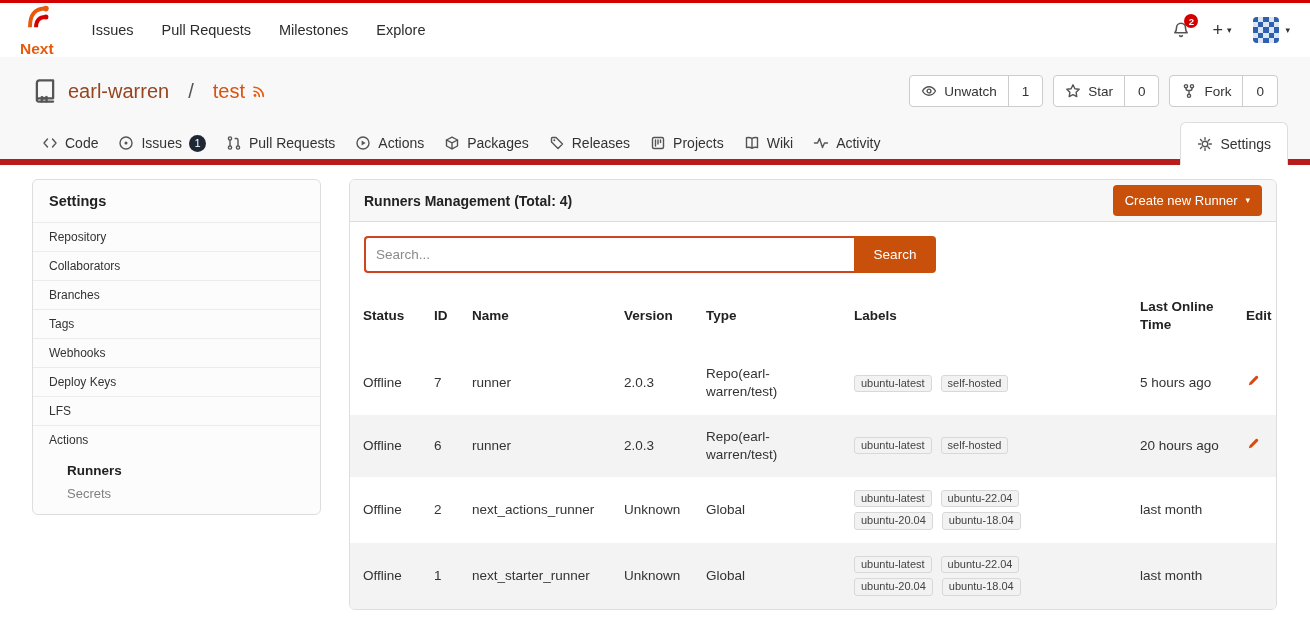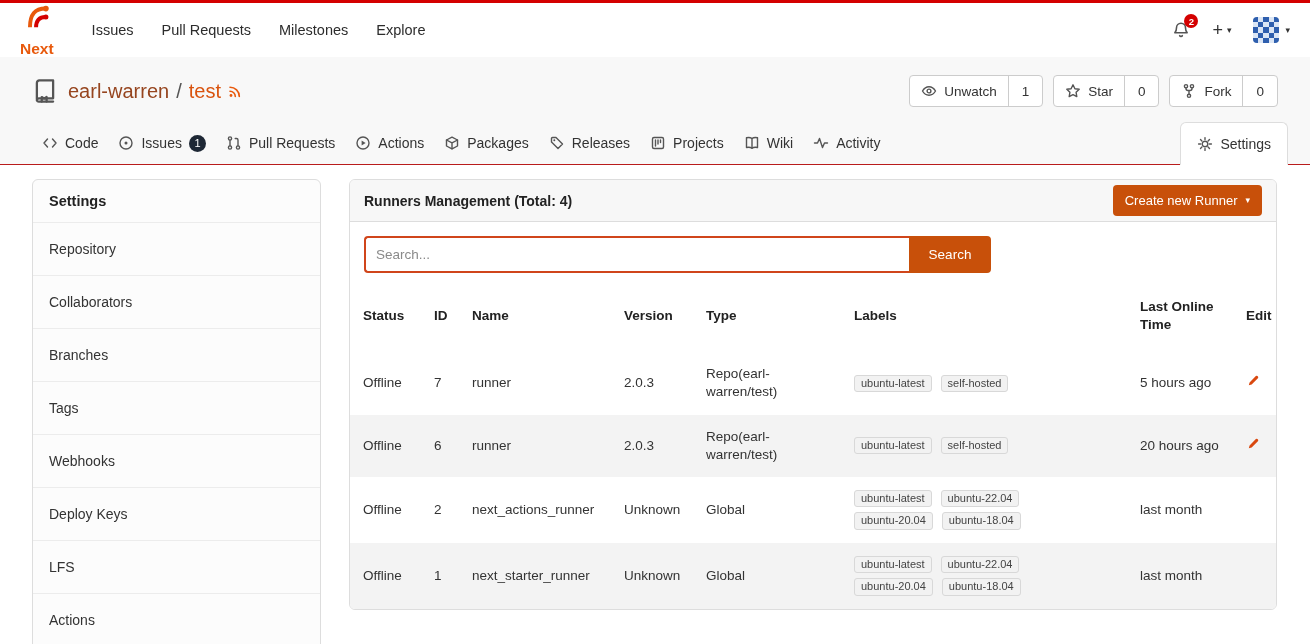--- a/index.html
+++ b/index.html
@@ -17,52 +17,52 @@
   .badge-dot { position:absolute; top:-7px; right:-8px; background:#d40000; color:#fff; font-size:9.5px; font-weight:bold; min-width:14px; height:14px; border-radius:999px; display:flex; align-items:center; justify-content:center; padding:0 3px; }
   .plus-btn { display:flex; align-items:center; gap:4px; font-size:18px; color:#333; cursor:pointer; }
   .caret { font-size:9px; color:#333; line-height:1; }
   .avatar-btn { display:flex; align-items:center; gap:6px; cursor:pointer; }
   .avatar { width:26px; height:26px; border-radius:4px; display:block; }
 
   
   .repo-header { background:#f8f8f8; padding-top:18px; }
   .repo-title-row { display:flex; align-items:center; margin:0 32px; }
   .repo-icon { margin-right:10px; }
-  .repo-title { font-size:20px; display:flex; align-items:center; gap:7px; }
+  .repo-title { font-size:20px; display:flex; align-items:center; gap:19px; }
   .owner-link { color:#96451f; cursor:pointer; }
   .title-sep { color:#555; }
   .name-link { color:#d9530e; cursor:pointer; }
   .rss-icon { margin-left:6px; cursor:pointer; }
   .repo-actions { margin-left:auto; display:flex; gap:10px; }
   .seg-btn { display:flex; align-items:stretch; height:32px; border:1px solid #ccc; border-radius:4px; background:#fff; font-size:13.5px; color:#333; overflow:hidden; cursor:pointer; }
   .seg-main { display:flex; align-items:center; gap:7px; padding:0 11px; }
   .seg-count { display:flex; align-items:center; padding:0 13px; border-left:1px solid #ccc; }
 
   
-  .repo-tabs { display:flex; align-items:flex-start; margin-top:15px; padding:0 22px 0 32px; border-bottom:1px solid #b91c1c; height:43px; }
+  .repo-tabs { display:flex; align-items:flex-start; margin-top:15px; padding:0 22px 0 32px; border-bottom:6px solid #b91c1c; height:43px; }
   .tab { display:flex; align-items:center; gap:7px; padding:0 10px; height:42px; font-size:14px; color:#333; cursor:pointer; white-space:nowrap; }
   .tab-badge { background:#1e2835; color:#fff; font-size:11px; min-width:17px; height:17px; border-radius:999px; display:flex; align-items:center; justify-content:center; padding:0 4px; }
   .tab-active { margin-left:auto; position:relative; margin-bottom:-1px; background:#fff; border:1px solid #ddd; border-bottom-color:#fff; border-radius:6px 6px 0 0; height:43px; padding:0 16px; }
 
   
   .content { display:flex; gap:28px; padding:14px 33px 0 32px; }
   .sidebar { width:289px; flex:none; border:1px solid #ddd; border-radius:6px; background:#fcfcfc; align-self:flex-start; overflow:hidden; }
   .sidebar-title { font-weight:bold; padding:13px 16px; font-size:14.5px; color:#222; }
-  .side-item { padding:18px 16px; font-size:14px; color:#333; border-top:1px solid #ececec; cursor:pointer; }
+  .side-item { padding:7px 16px; font-size:12px; color:#333; border-top:1px solid #ececec; cursor:pointer; }
   .side-sub-runners { font-weight:bold; font-size:13.5px; padding:9px 16px 4px 34px; cursor:pointer; }
   .side-sub-secrets { color:#808080; font-size:13px; padding:4px 16px 13px 34px; cursor:pointer; }
 
   .panel { flex:1; border:1px solid #ddd; border-radius:6px; overflow:hidden; align-self:flex-start; background:#fff; }
   .panel-header { background:#f7f7f7; border-bottom:1px solid #ddd; display:flex; align-items:center; justify-content:space-between; padding:5px 14px; min-height:40px; }
   .panel-title { font-weight:bold; font-size:14px; color:#222; }
   .btn-accent { background:#c8500a; color:#fff; border:none; border-radius:4px; font-size:13px; display:flex; align-items:center; gap:8px; padding:8px 12px; font-family:inherit; cursor:pointer; }
   .btn-accent .caret { color:#fff; }
 
   .search-row { display:flex; margin:14px 14px 6px 14px; }
-  .search-input { width:545px; height:37px; border:2px solid #d0451b; border-right:none; border-radius:4px 0 0 4px; padding:0 10px; font-size:13.5px; font-family:inherit; outline:none; color:#333; background:#fff; }
+  .search-input { width:490px; height:37px; border:2px solid #d0451b; border-right:none; border-radius:4px 0 0 4px; padding:0 10px; font-size:13.5px; font-family:inherit; outline:none; color:#333; background:#fff; }
   .search-input::placeholder { color:#8a8a8a; }
   .search-btn { width:82px; height:37px; background:#c8500a; color:#fff; border:none; border-radius:0 4px 4px 0; font-size:13.5px; font-family:Liberation Sans, sans-serif; cursor:pointer; }
 
   .runner-table { width:100%; border-collapse:collapse; table-layout:fixed; margin-top:4px; }
   .runner-table th { font-weight:bold; font-size:13.5px; text-align:left; padding:19px 8px; vertical-align:middle; line-height:1.3; color:#222; }
   .runner-table td { font-size:13.5px; padding:13px 8px; vertical-align:middle; line-height:1.35; color:#333; word-wrap:break-word; }
   .runner-table th:first-child, .runner-table td:first-child { padding-left:13px; }
   .runner-table tbody tr:nth-child(even) { background:#f3f3f3; }
   .labels-wrap { display:flex; flex-wrap:wrap; gap:5px 9px; max-width:200px; }
   .label-badge { background:#f2f2f2; border:1px solid #d8d8d8; border-radius:3px; font-size:11px; color:#444; padding:0 6px; white-space:nowrap; line-height:1.4; }

